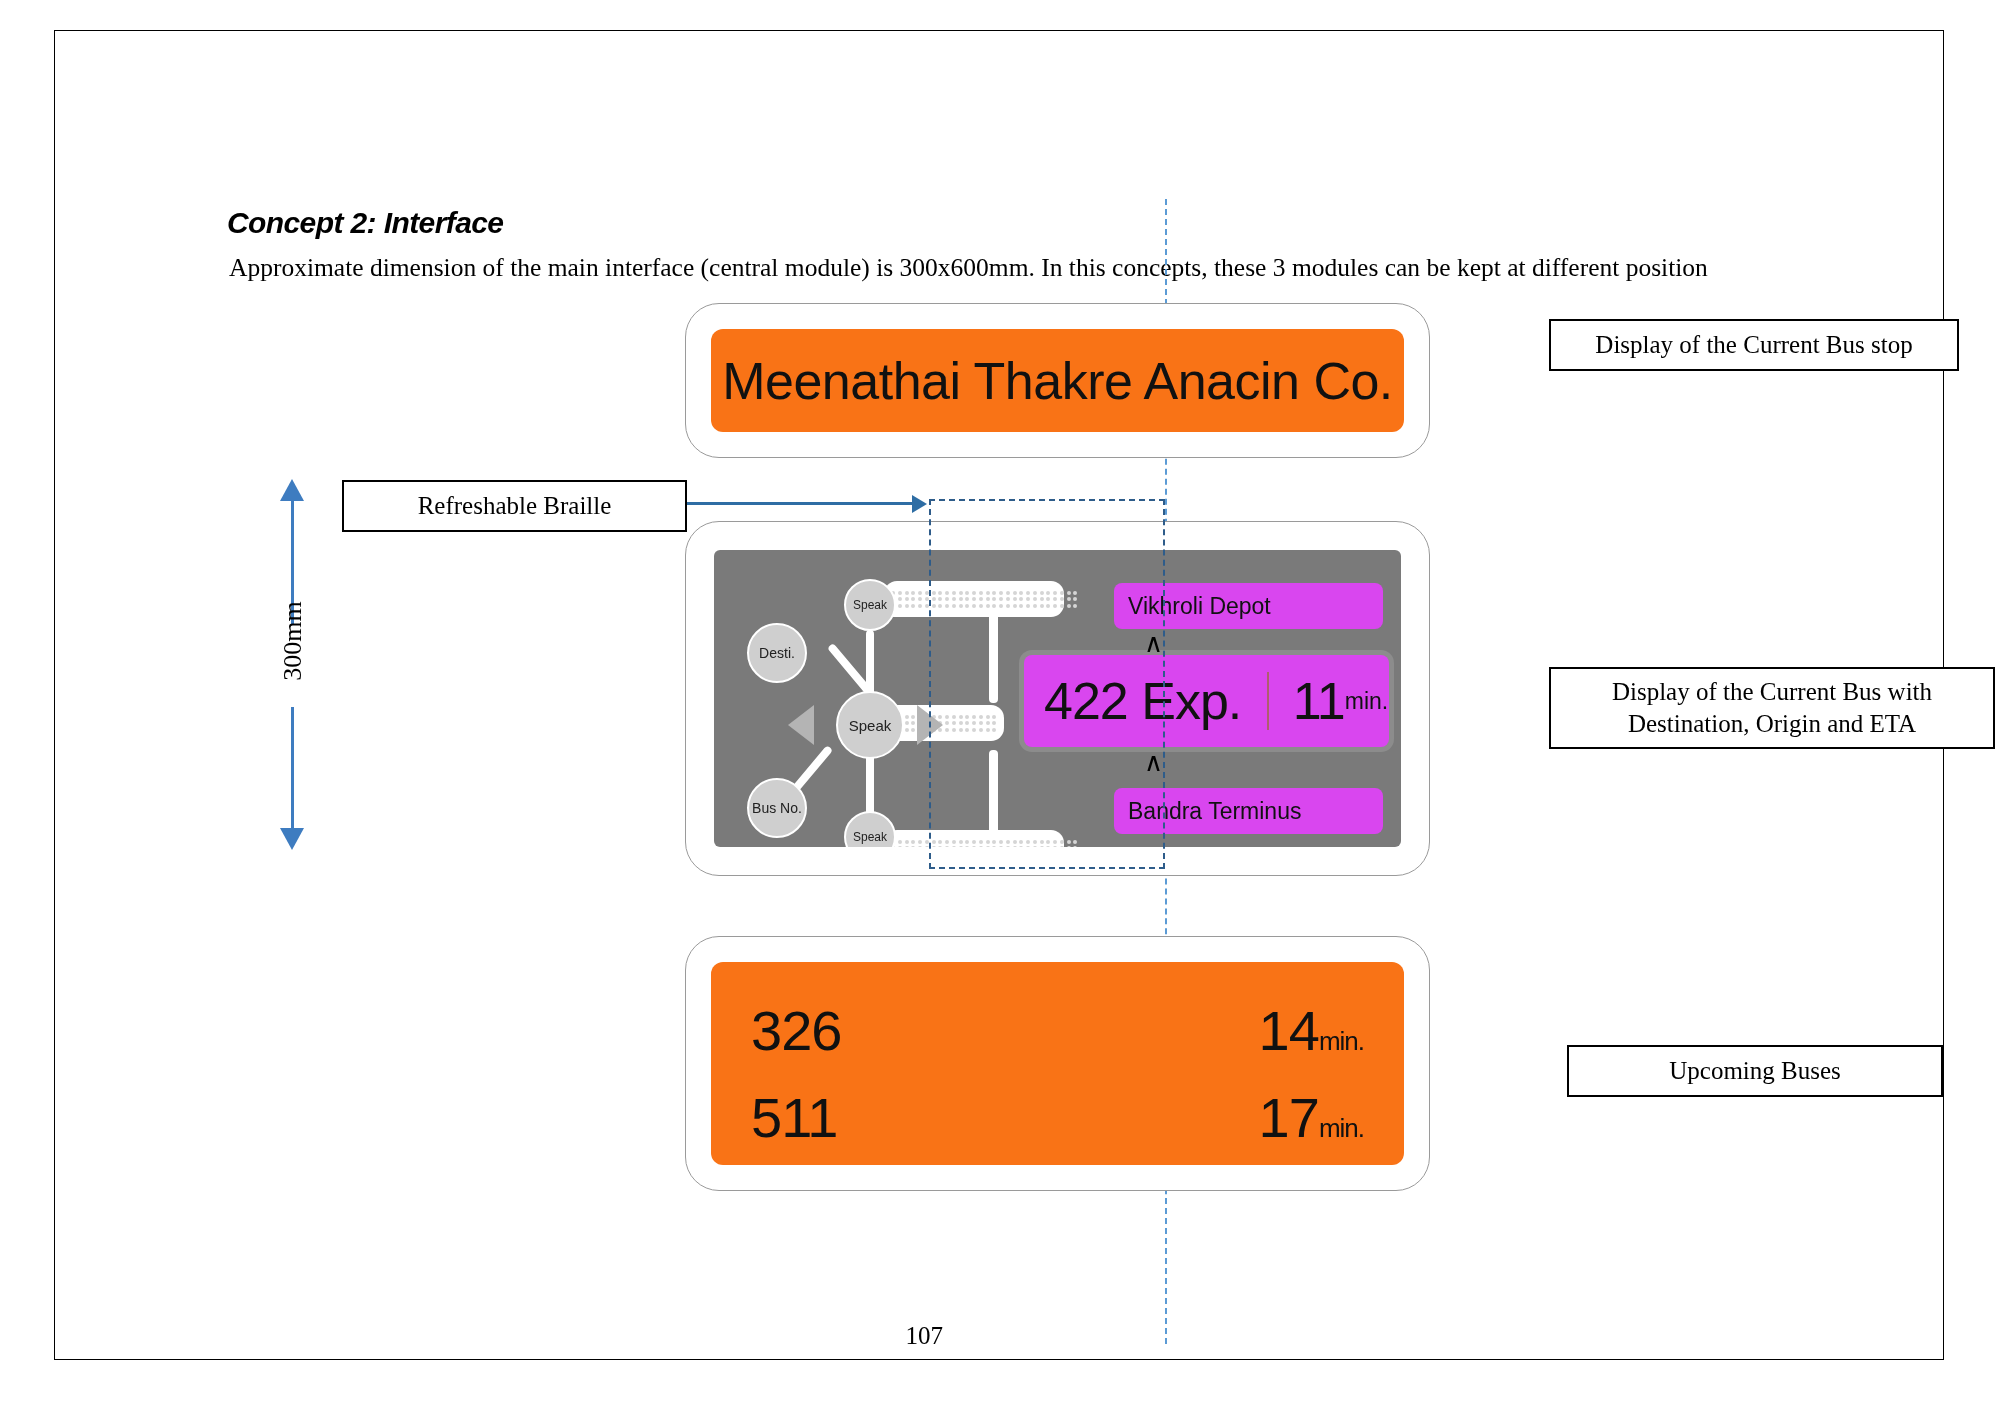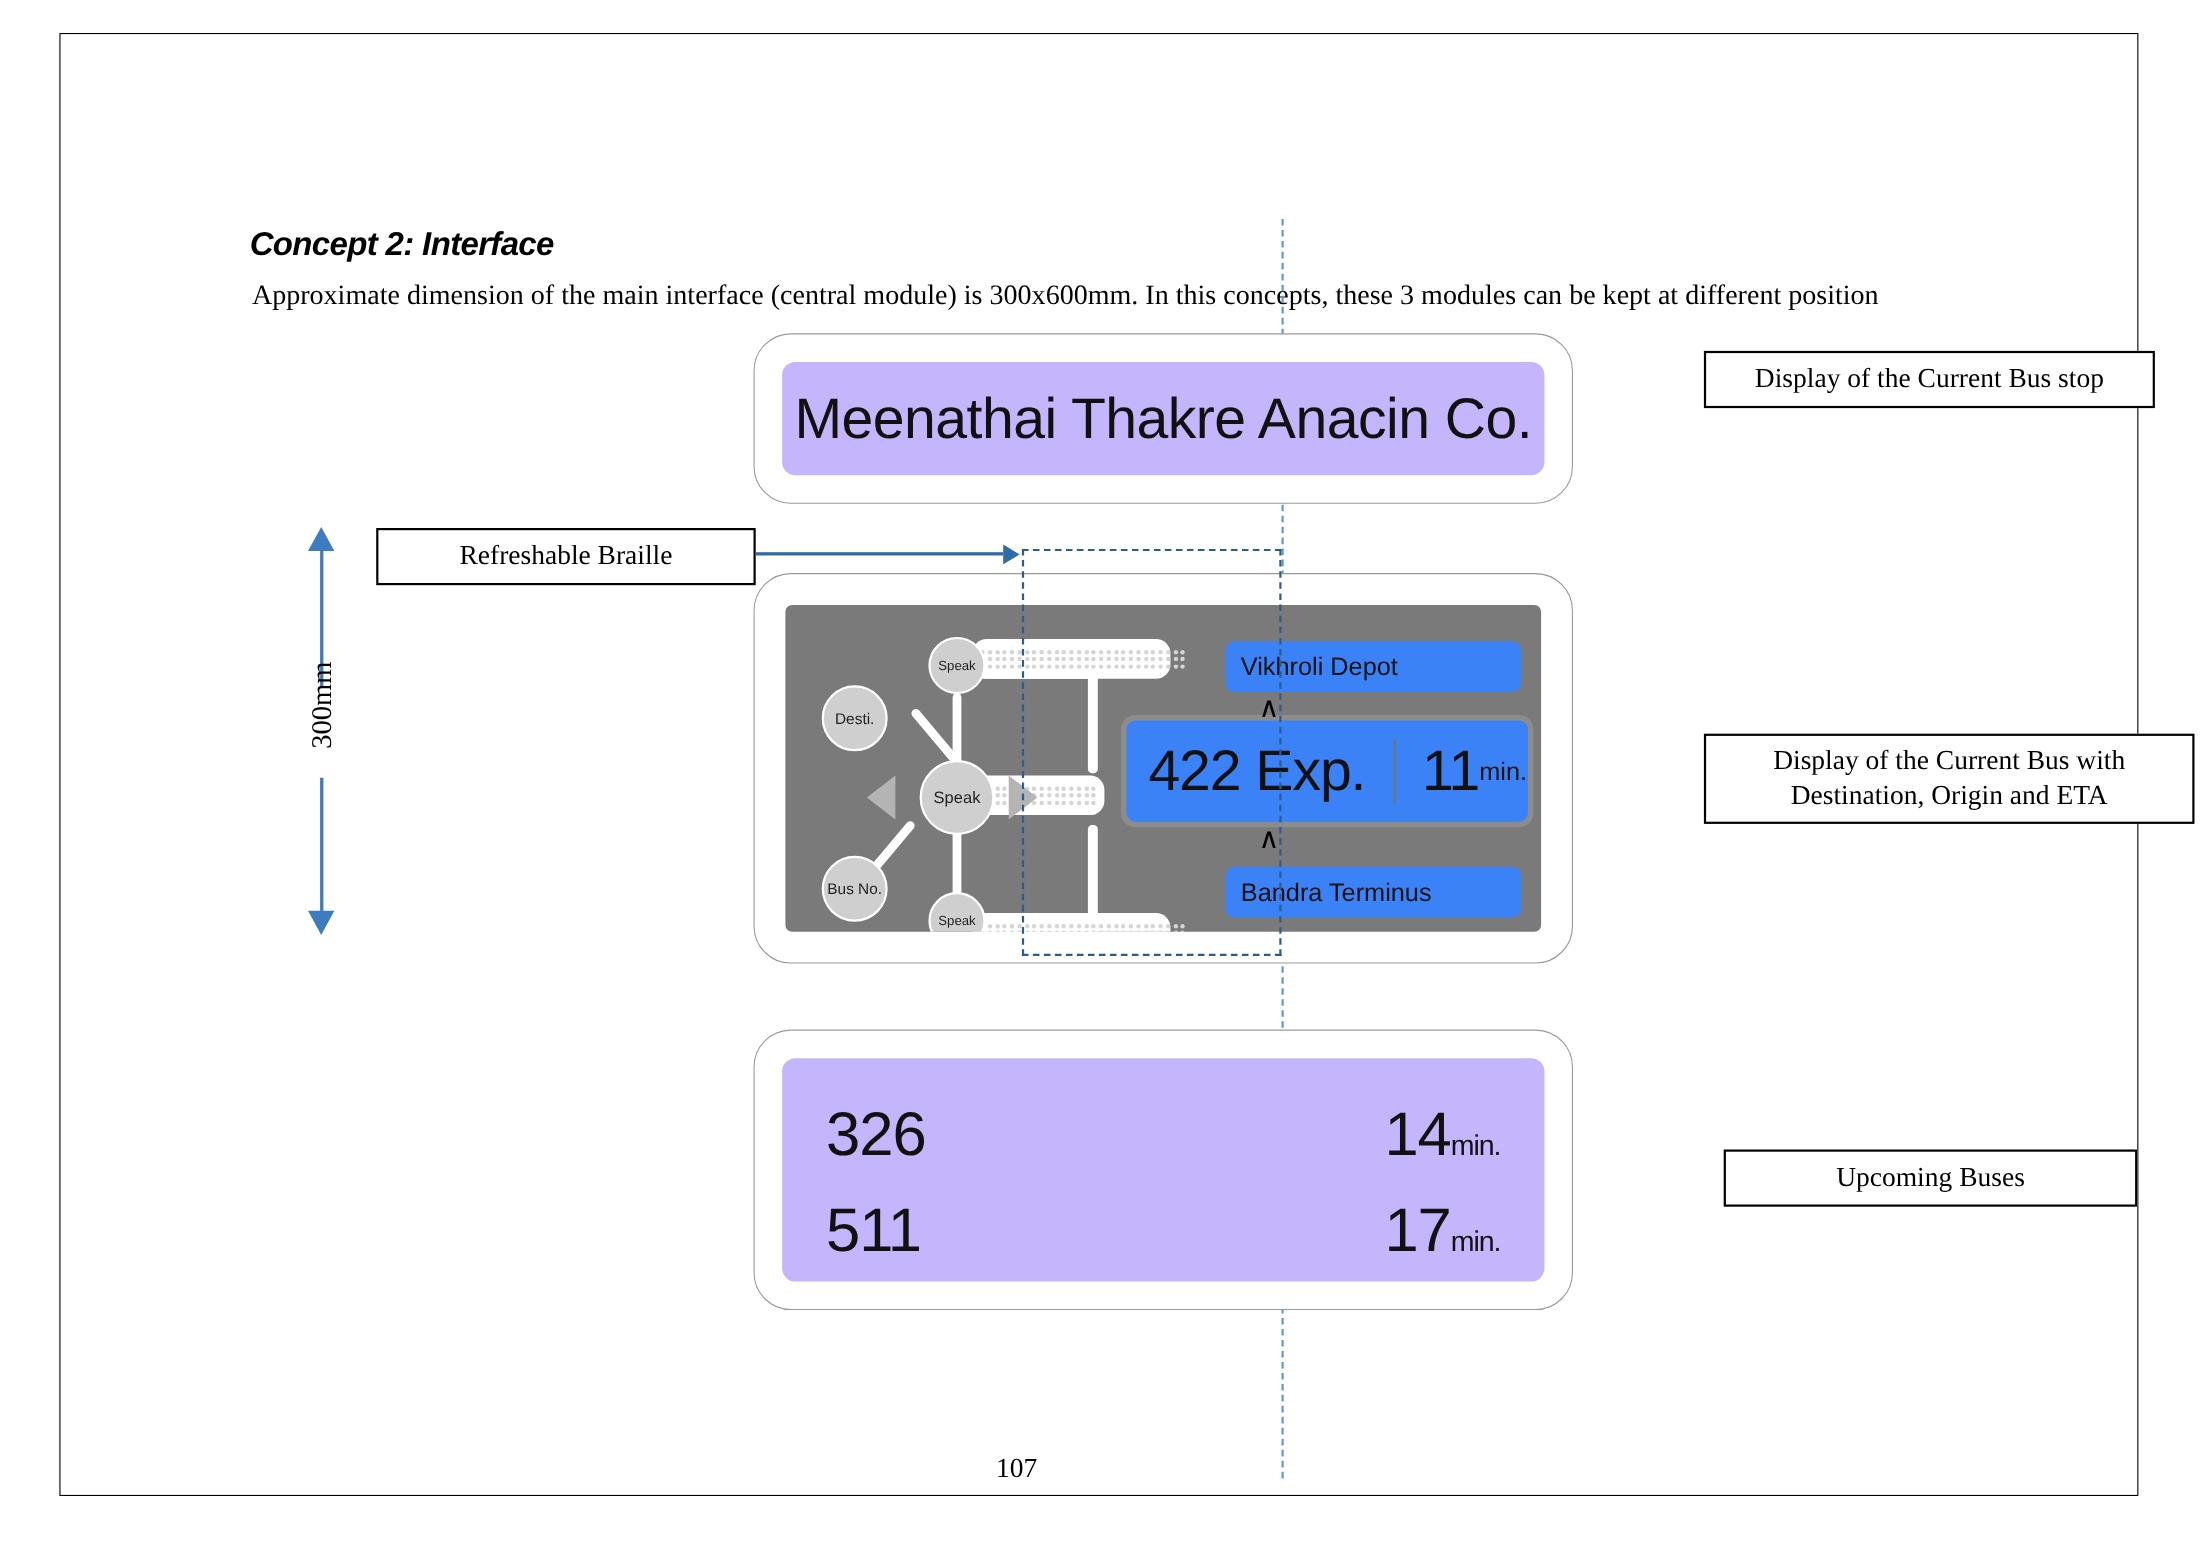--- a/index.html
+++ b/index.html
@@ -31,21 +31,21 @@
   .module-shell{
     position:absolute;background:#ffffff;border:1.5px solid #9a9a9a;
     border-radius:34px;box-sizing:border-box;
   }
   #mod-top{left:630px;top:272px;width:745px;height:155px;}
   #mod-mid{left:630px;top:490px;width:745px;height:355px;}
   #mod-bot{left:630px;top:905px;width:745px;height:255px;}
 
   .yellow-banner{
     position:absolute;left:25px;top:25px;right:25px;bottom:25px;
-    background:#c4b5fd;border-radius:12px;
+    background:#f97316;border-radius:12px;
     display:flex;align-items:center;justify-content:center;
   }
   .banner-text{
     font-family:"Liberation Sans",sans-serif;
     font-size:52px;color:#111;letter-spacing:-0.5px;white-space:nowrap;
   }
 
   
   .grey-panel{
     position:absolute;left:28px;top:28px;right:28px;bottom:28px;
@@ -72,21 +72,21 @@
   
   .braille{
     position:absolute;background:#ffffff;border-radius:13px;z-index:2;
     display:flex;align-items:center;padding:0 7px;box-sizing:border-box;gap:3px;
   }
   .bcell{display:grid;grid-template-columns:repeat(2,4px);grid-template-rows:repeat(3,4px);gap:2.5px;}
   .bdot{width:4px;height:4px;background:#D5D5D5;border-radius:50%;}
 
   
   .sub-yellow{
-    position:absolute;background:#3b82f6;border-radius:8px;z-index:4;
+    position:absolute;background:#d946ef;border-radius:8px;z-index:4;
     display:flex;align-items:center;
     font-family:"Liberation Sans",sans-serif;color:#111;
   }
   #disp-dest{left:400px;top:33px;width:255px;height:46px;padding-left:14px;font-size:23px;}
   #disp-orig{left:400px;top:238px;width:255px;height:46px;padding-left:14px;font-size:23px;}
   #disp-main{
     left:310px;top:105px;width:345px;height:92px;
     box-shadow:0 0 0 5px #8c8c8c;justify-content:flex-start;padding-left:20px;
   }
   .main-route{font-size:52px;letter-spacing:-1px;}

